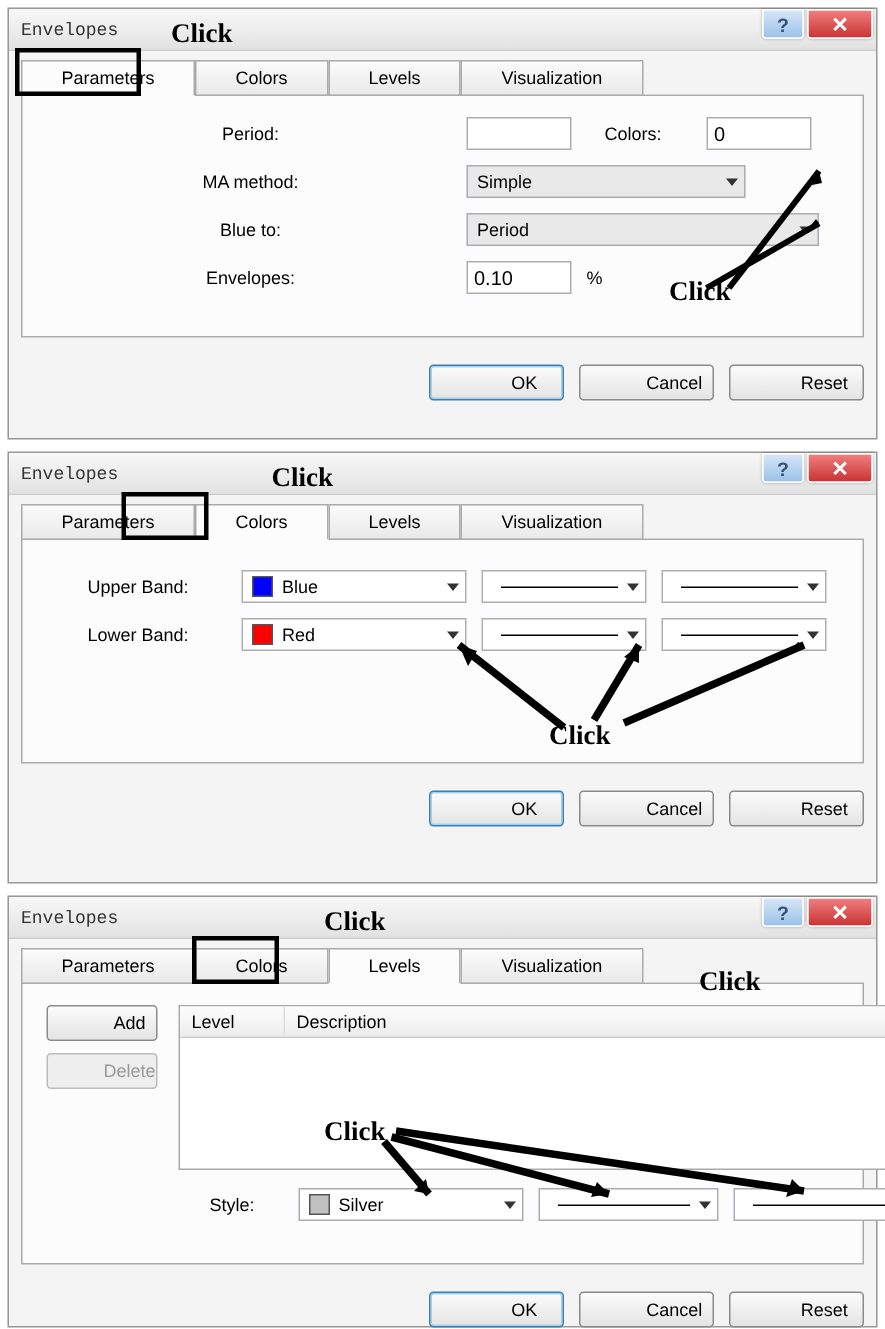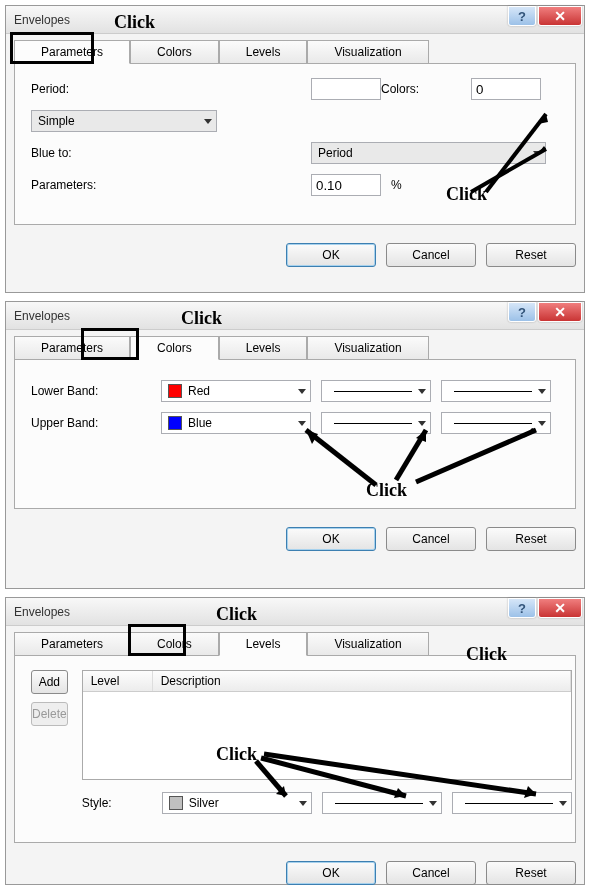--- a/index.html
+++ b/index.html
@@ -19,21 +19,21 @@
   }
   .titlebar {
     height: 28px;
     background: linear-gradient(to bottom, #f8f8f8, #e2e2e2);
     border-bottom: 1px solid #ccc;
     display: flex;
     align-items: center;
     justify-content: space-between;
     padding-left: 8px;
   }
-  .titlebar .title { color: #333; }
+  .titlebar .title { color: #333; font-family: Liberation Mono, monospace; }
   .titlebar .btns { display: flex; height: 100%; align-items: flex-start; }
   .helpbtn, .closebtn {
     height: 20px;
     border: 1px solid #fff;
     border-radius: 0 0 3px 3px;
     display: flex;
     align-items: center;
     justify-content: center;
     margin-right: 2px;
     font-weight: bold;
@@ -58,21 +58,21 @@
     border-bottom: 1px solid #fcfcfc;
     z-index: 2;
   }
   .panel {
     border: 1px solid #aaa;
     background: #fcfcfc;
     padding: 14px 16px 18px 16px;
     min-height: 150px;
   }
   .row { display:flex; align-items:center; margin-bottom: 10px; }
-  .lbl { text-align:left; padding-right: 8px; }
+  .lbl { text-align:center; padding-right: 8px; }
   input[type=text] {
     height: 22px;
     border: 1px solid #abadb3;
     padding: 2px 4px;
     background:#fff;
   }
   .sel-period { background: #3399ff; color:#fff; }
   .combo {
     height: 22px;
     border: 1px solid #abadb3;
@@ -84,21 +84,21 @@
   }
   .combo.white { background:#fff; }
   .chev { width:0;height:0;border-left:4px solid transparent;border-right:4px solid transparent;border-top:5px solid #333; }
   .swatch { width:14px; height:14px; border:1px solid #555; margin-right:6px; display:inline-block; }
   .footer { display:flex; justify-content:flex-end; gap:10px; padding: 10px 8px 10px 8px; }
   .btn {
     width: 90px; height:24px;
     border: 1px solid #8a8a8a;
     background: linear-gradient(to bottom,#fbfbfb,#e4e4e4);
     border-radius: 3px;
-    display:flex;align-items:center;justify-content:center;
+    display:flex;align-items:center;justify-content:center;padding-left:37px;
   }
   .btn.primary { border:1px solid #3c7fb1; box-shadow: inset 0 0 0 1px #a6d1ed; }
   .btn.disabled { color:#999; border-color:#bbb; background:#eee; }
   .linepreview { flex:1; height:1px; border-top:1px solid #000; margin: 0 6px; }
   .highlight-box {
     position:absolute;
     border: 3px solid #000;
     pointer-events:none;
     z-index:5;
   }
@@ -153,34 +153,35 @@
       <div class="tab">Visualization</div>
     </div>
     <div class="panel">
       <div class="row">
         <div class="lbl" style="width:280px">Period:</div>
         <input type="text" style="width: 70px;" class="sel-period" value="14">
         <div class="lbl" style="width:90px">Colors:</div>
         <input type="text" style="width: 70px;" value="0">
       </div>
       <div class="row">
+        <div class="lbl" style="width:280px">MA method:</div>
         <div class="combo" style="width:186px">
           <span>Simple</span>
           <span class="chev"></span>
         </div>
       </div>
       <div class="row">
         <div class="lbl" style="width:280px">Blue to:</div>
         <div class="combo" style="width:235px">
           <span>Period</span>
           <span class="chev"></span>
         </div>
       </div>
       <div class="row">
-        <div class="lbl" style="width:280px">Parameters:</div>
+        <div class="lbl" style="width:280px">Envelopes:</div>
         <input type="text" style="width: 70px;" value="0.10">
         <span style="margin-left:10px">%</span>
       </div>
     </div>
 
     <div class="highlight-box" style="left:4px; top:-2px; width:84px; height:32px;"></div>
     <div class="annot" style="left:108px; top:-22px;">Click</div>
     <div class="annot" style="left:440px; top:150px;">Click</div>
     <svg class="overlay" width="570" height="220">
       <path d="M 480 158 L 540 80" stroke="#000" stroke-width="4" fill="none"></path>
@@ -210,45 +211,45 @@
   </div>
   <div class="body">
     <div class="tabs">
       <div class="tab">Parameters</div>
       <div class="tab active">Colors</div>
       <div class="tab">Levels</div>
       <div class="tab">Visualization</div>
     </div>
     <div class="panel" style="padding-top:20px;">
       <div class="row">
+        <div class="lbl" style="width:130px">Upper Band:</div>
+        <div class="combo white" style="width:150px">
+          <span style="display:flex;align-items:center;">
+            <span class="swatch" style="background:#0000ff"></span>
+            <span>Blue</span>
+          </span>
+          <span class="chev"></span>
+        </div>
+        <div style="width:10px"></div>
+        <div class="combo white" style="width:110px">
+          <span class="linepreview"></span>
+          <span class="chev"></span>
+        </div>
+        <div style="width:10px"></div>
+        <div class="combo white" style="width:110px">
+          <span class="linepreview"></span>
+          <span class="chev"></span>
+        </div>
+      </div>
+      <div class="row">
         <div class="lbl" style="width:130px">Lower Band:</div>
         <div class="combo white" style="width:150px">
           <span style="display:flex;align-items:center;">
             <span class="swatch" style="background:#ff0000"></span>
             <span>Red</span>
-          </span>
-          <span class="chev"></span>
-        </div>
-        <div style="width:10px"></div>
-        <div class="combo white" style="width:110px">
-          <span class="linepreview"></span>
-          <span class="chev"></span>
-        </div>
-        <div style="width:10px"></div>
-        <div class="combo white" style="width:110px">
-          <span class="linepreview"></span>
-          <span class="chev"></span>
-        </div>
-      </div>
-      <div class="row">
-        <div class="lbl" style="width:130px">Upper Band:</div>
-        <div class="combo white" style="width:150px">
-          <span style="display:flex;align-items:center;">
-            <span class="swatch" style="background:#0000ff"></span>
-            <span>Blue</span>
           </span>
           <span class="chev"></span>
         </div>
         <div style="width:10px"></div>
         <div class="combo white" style="width:110px">
           <span class="linepreview"></span>
           <span class="chev"></span>
         </div>
         <div style="width:10px"></div>
         <div class="combo white" style="width:110px">

